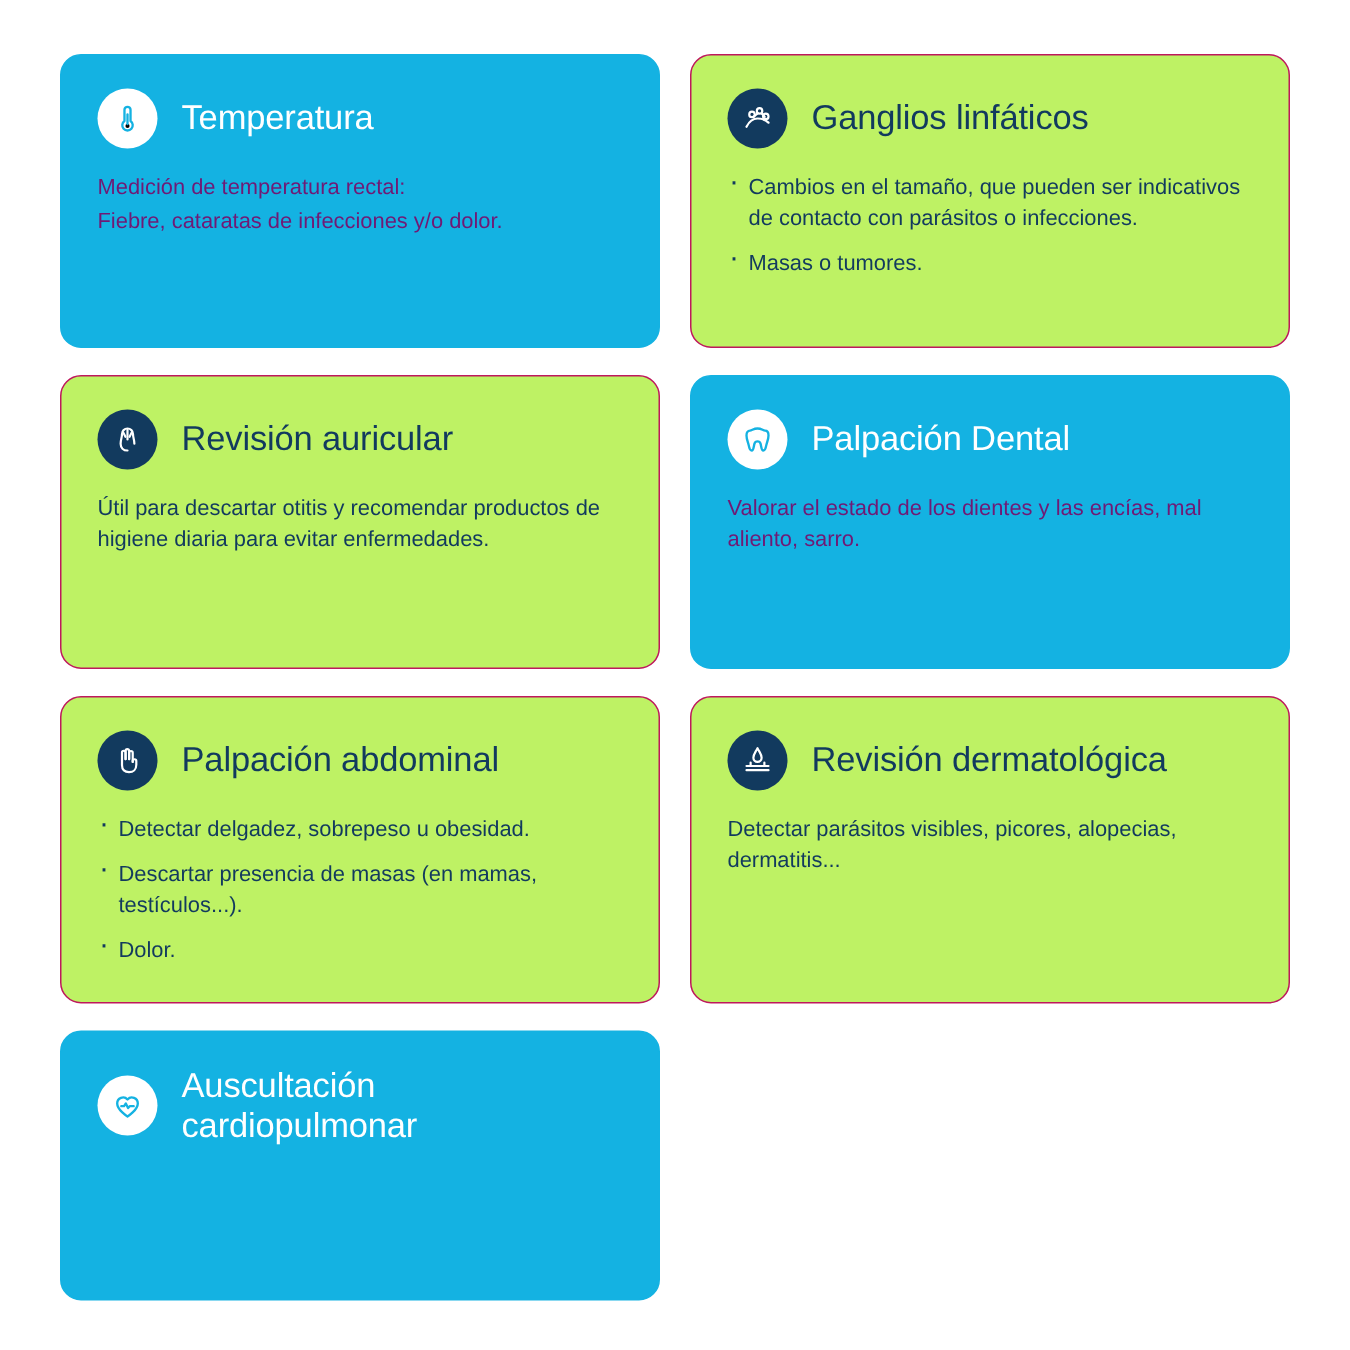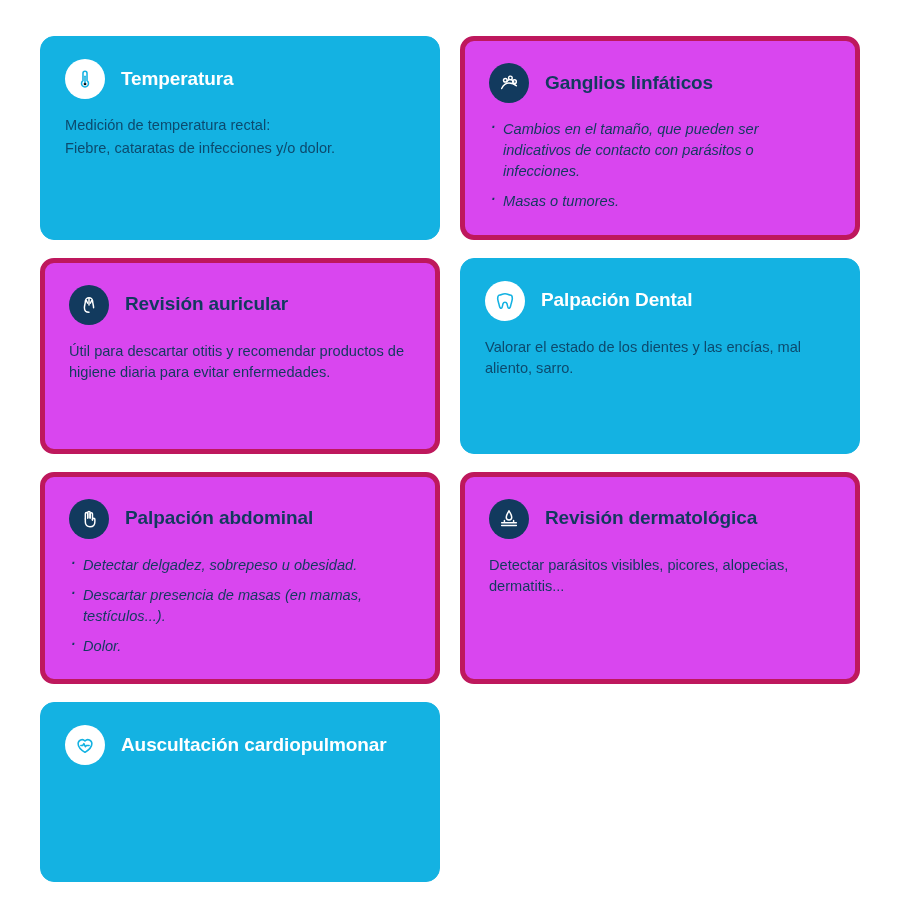--- a/index.html
+++ b/index.html
@@ -37,22 +37,22 @@
   .card.h-a { min-height: 196px; }
   .card.h-b { min-height: 196px; }
   .card.h-c { min-height: 180px; }
   .card.h-d { min-height: 180px; }
 
   .card.blue {
     background: #14b2e2;
     border: 1px solid #14b2e2;
   }
   .card.white {
-    background: #d946ef;
-    border: 5px solid #be185d;
+    background: #bef264;
+    border: 1px solid #be185d;
   }
 
   .card-head {
     display: flex;
     align-items: center;
     gap: 16px;
     margin-bottom: 16px;
   }
 
   .badge {
@@ -65,39 +65,38 @@
     justify-content: center;
   }
   .blue .badge { background: #ffffff; }
   .white .badge { background: #123a5e; }
 
   .badge svg { display: block; }
   .blue .badge svg { stroke: #14b2e2; fill: none; }
   .white .badge svg { stroke: #ffffff; fill: none; }
 
   .title {
-    font-size: 19px;
-    font-weight: bold;
+    font-size: 23px;
+    font-weight: normal;
     letter-spacing: -0.1px;
     line-height: 1.2;
   }
   .blue .title { color: #ffffff; }
   .white .title { color: #123a5e; }
 
   .body { font-size: 14.6px; line-height: 1.45; }
-  .blue .body { color: #0c4a6e; margin-top: 16px; }
+  .blue .body { color: #701a75; margin-top: 16px; }
   .white .body { color: #123a5e; }
 
   .body p { margin: 0 0 2px 0; }
 
   ul.bullets {
     list-style: none;
     margin: 0;
     padding: 0;
-    font-style: italic;
   }
   ul.bullets li {
     position: relative;
     padding-left: 14px;
     margin-bottom: 9px;
   }
   ul.bullets li:last-child { margin-bottom: 0; }
   ul.bullets li::before {
     content: "\00b7";
     position: absolute;

